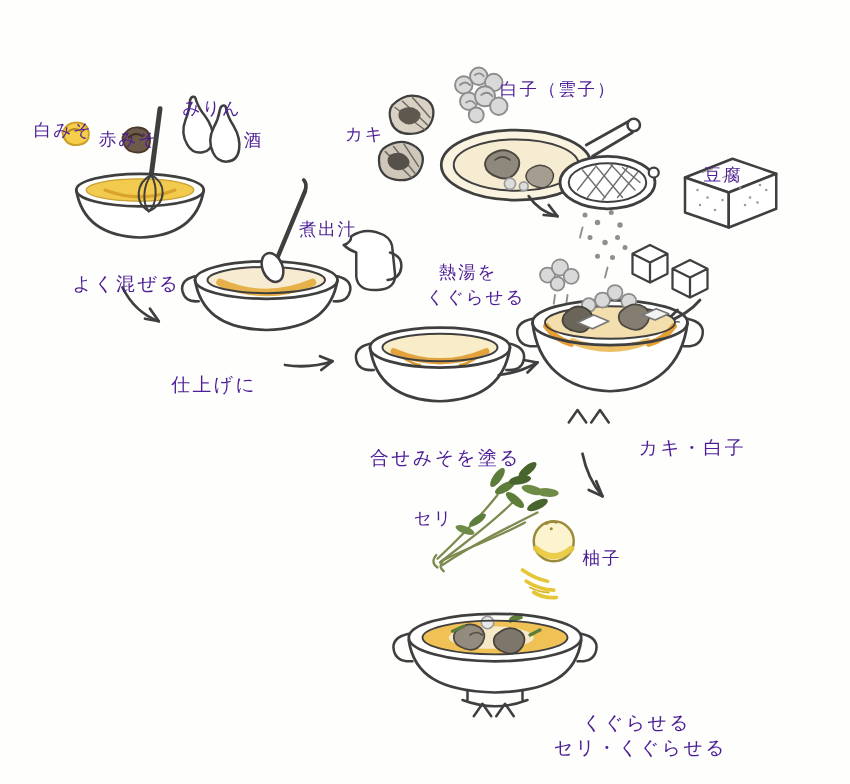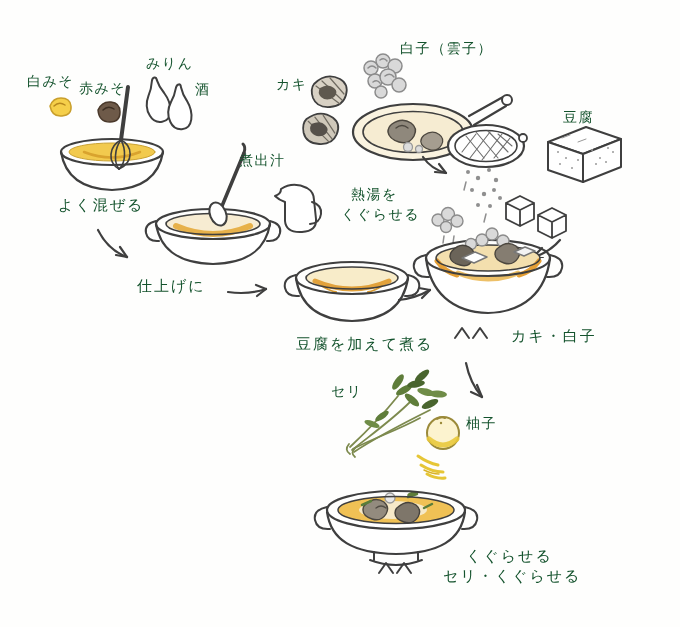--- a/index.html
+++ b/index.html
@@ -4,24 +4,24 @@
 <style>
   * { margin:0; padding:0; box-sizing:border-box; }
   html,body { background:#ffffff; }
   body { font-family:"DejaVu Sans", sans-serif; }
   .canvas {
     position:relative; width:680px; height:627px;
     background:#fefefdff; overflow:hidden;
   }
   svg.art { position:absolute; left:0; top:0; }
   .label {
-    position:absolute; color:#14532d; font-size:14px;
-    letter-spacing:1.5px; white-space:nowrap; line-height:1.2;
+    position:absolute; color:#4c1d95; font-size:14px;
+    letter-spacing:1.5px; white-space:nowrap; line-height:1.2;margin-top:24px;
   }
-  .label.lg { font-size:15px; letter-spacing:2px; }
+  .label.lg { font-size:15px; letter-spacing:2px;font-family:Liberation Mono, monospace; }
 </style>
 </head>
 <body>
 
 <div class="canvas">
 
 <svg class="art" width="680" height="627" viewBox="0 0 680 627" stroke-linecap="round" stroke-linejoin="round">
 
   <g>
     <path d="M50,106 q3,-8 11,-8 q9,0 10,8 q1,9 -9,10 q-10,1 -12,-10 z" fill="#f5cf4a" stroke="#c99f2c" stroke-width="1.5"></path>
@@ -312,21 +312,21 @@
 <div class="label" style="left:276px;top:76px">カキ</div>
 <div class="label" style="left:400px;top:40px">白子（雲子）</div>
 <div class="label" style="left:563px;top:109px">豆腐</div>
 
 <div class="label" style="left:239px;top:152px">煮出汁</div>
 <div class="label" style="left:351px;top:186px">熱湯を</div>
 <div class="label" style="left:341px;top:206px">くぐらせる</div>
 
 <div class="label lg" style="left:137px;top:277px">仕上げに</div>
 
-<div class="label lg" style="left:296px;top:335px">豆腐を加えて煮る</div>
+<div class="label lg" style="left:296px;top:335px">合せみそを塗る</div>
 
 <div class="label lg" style="left:511px;top:327px">カキ・白子</div>
 
 <div class="label" style="left:331px;top:383px">セリ</div>
 <div class="label" style="left:466px;top:415px">柚子</div>
 
 <div class="label lg" style="left:466px;top:547px">くぐらせる</div>
 <div class="label lg" style="left:443px;top:567px">セリ・くぐらせる</div>
 
 </div>

